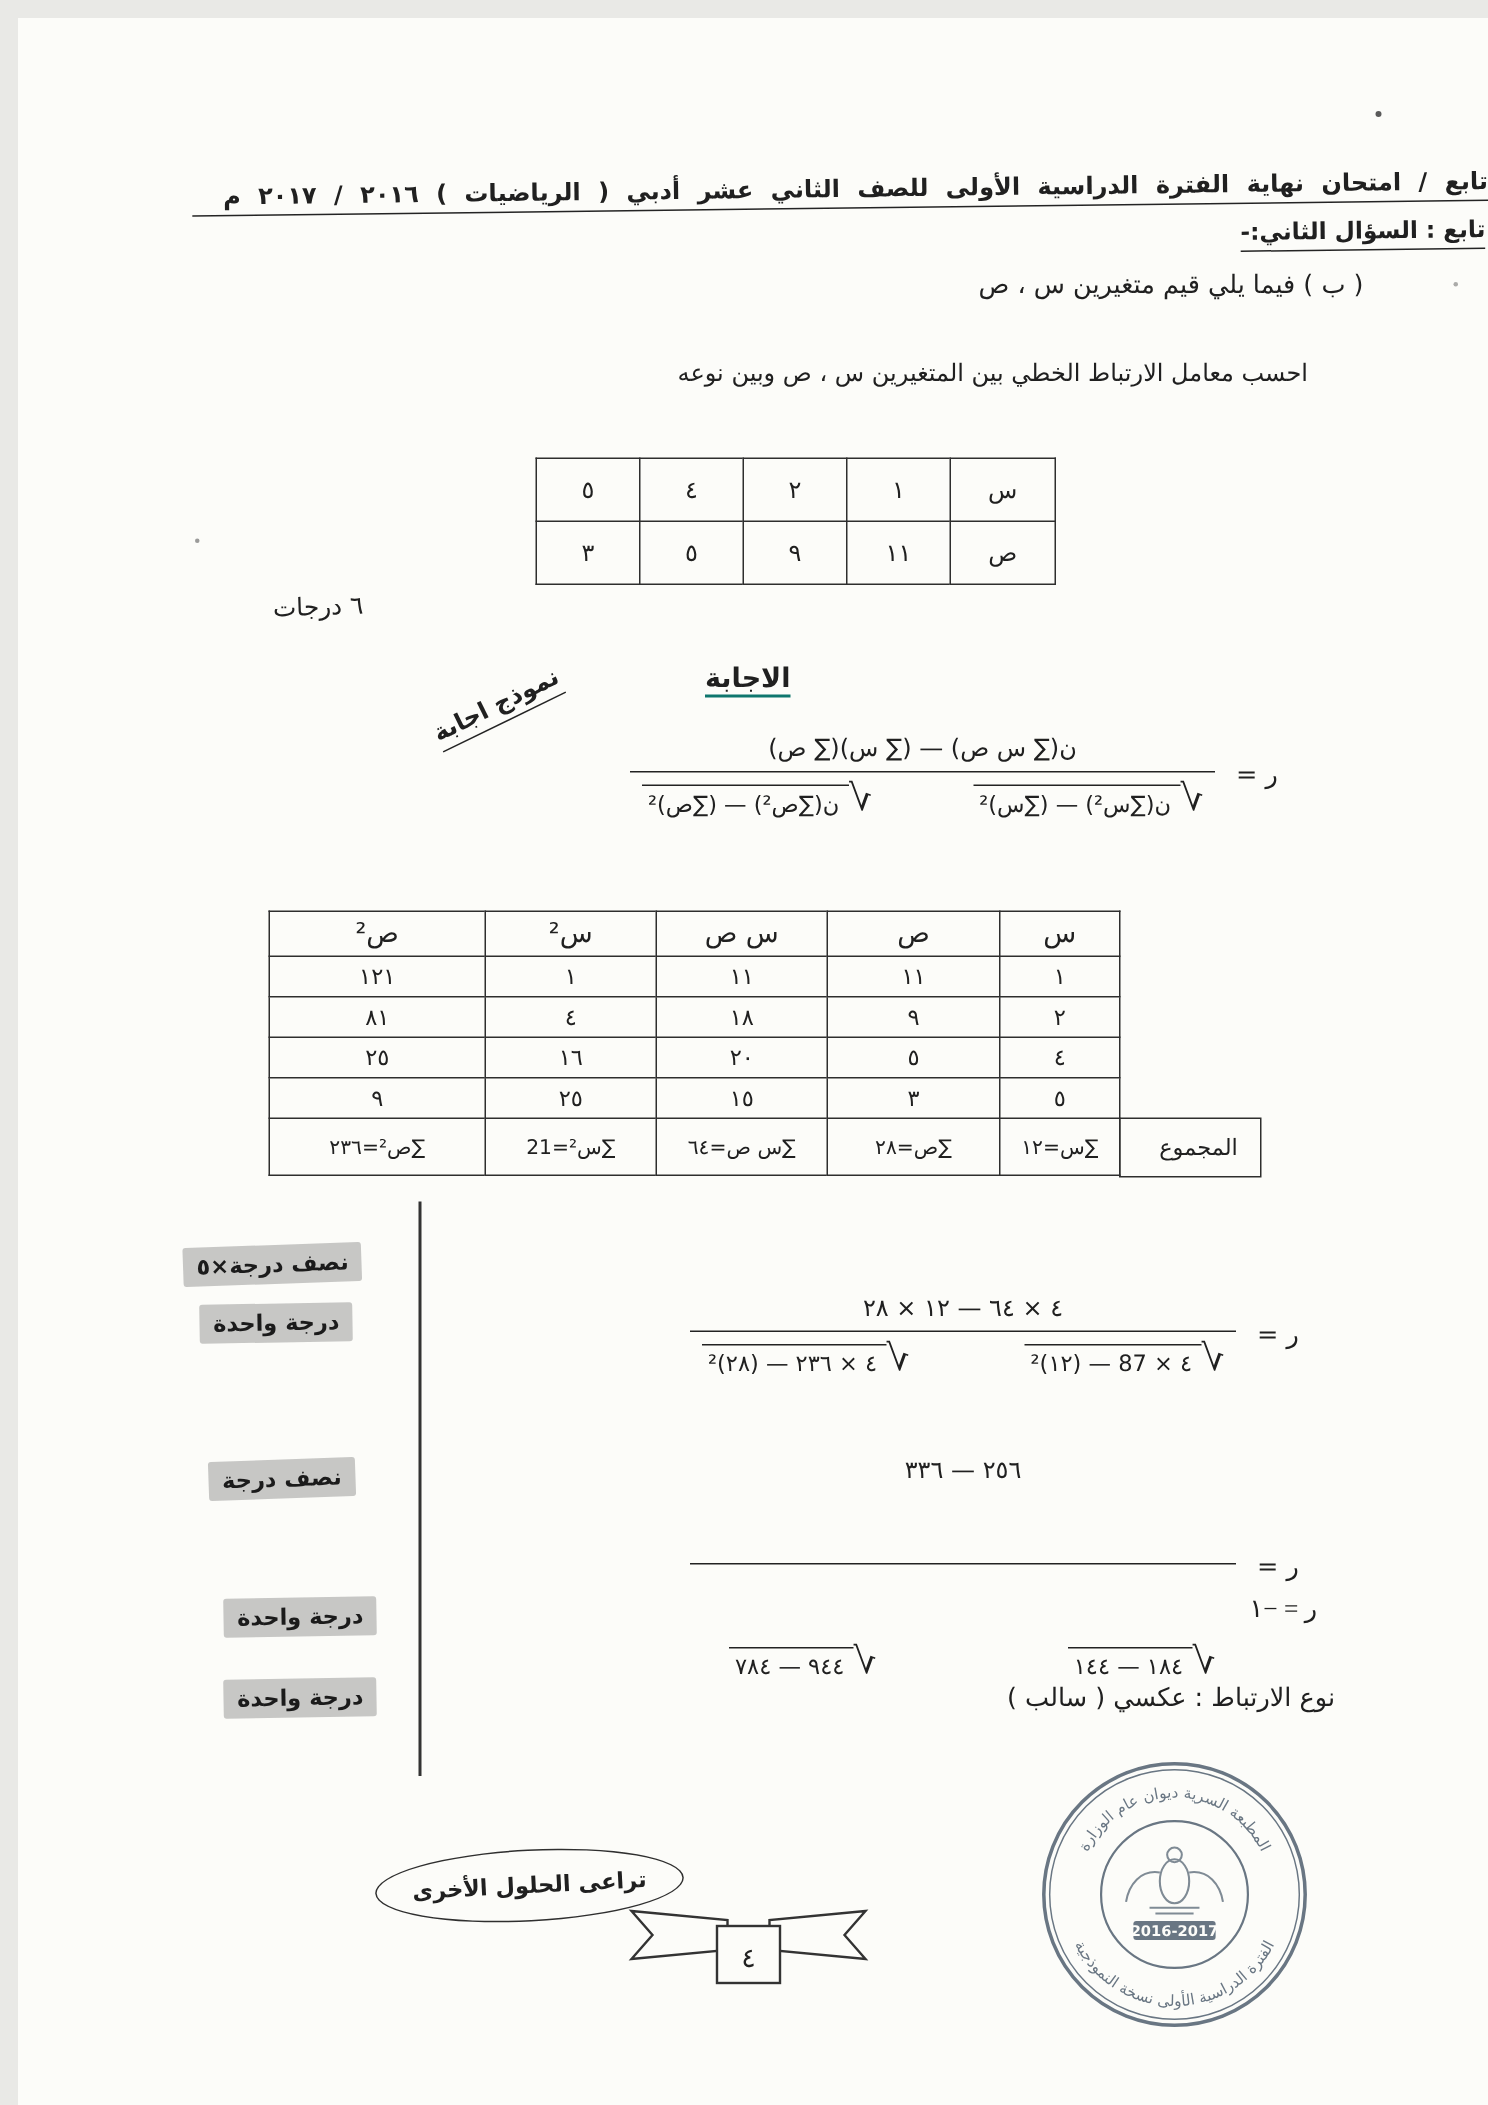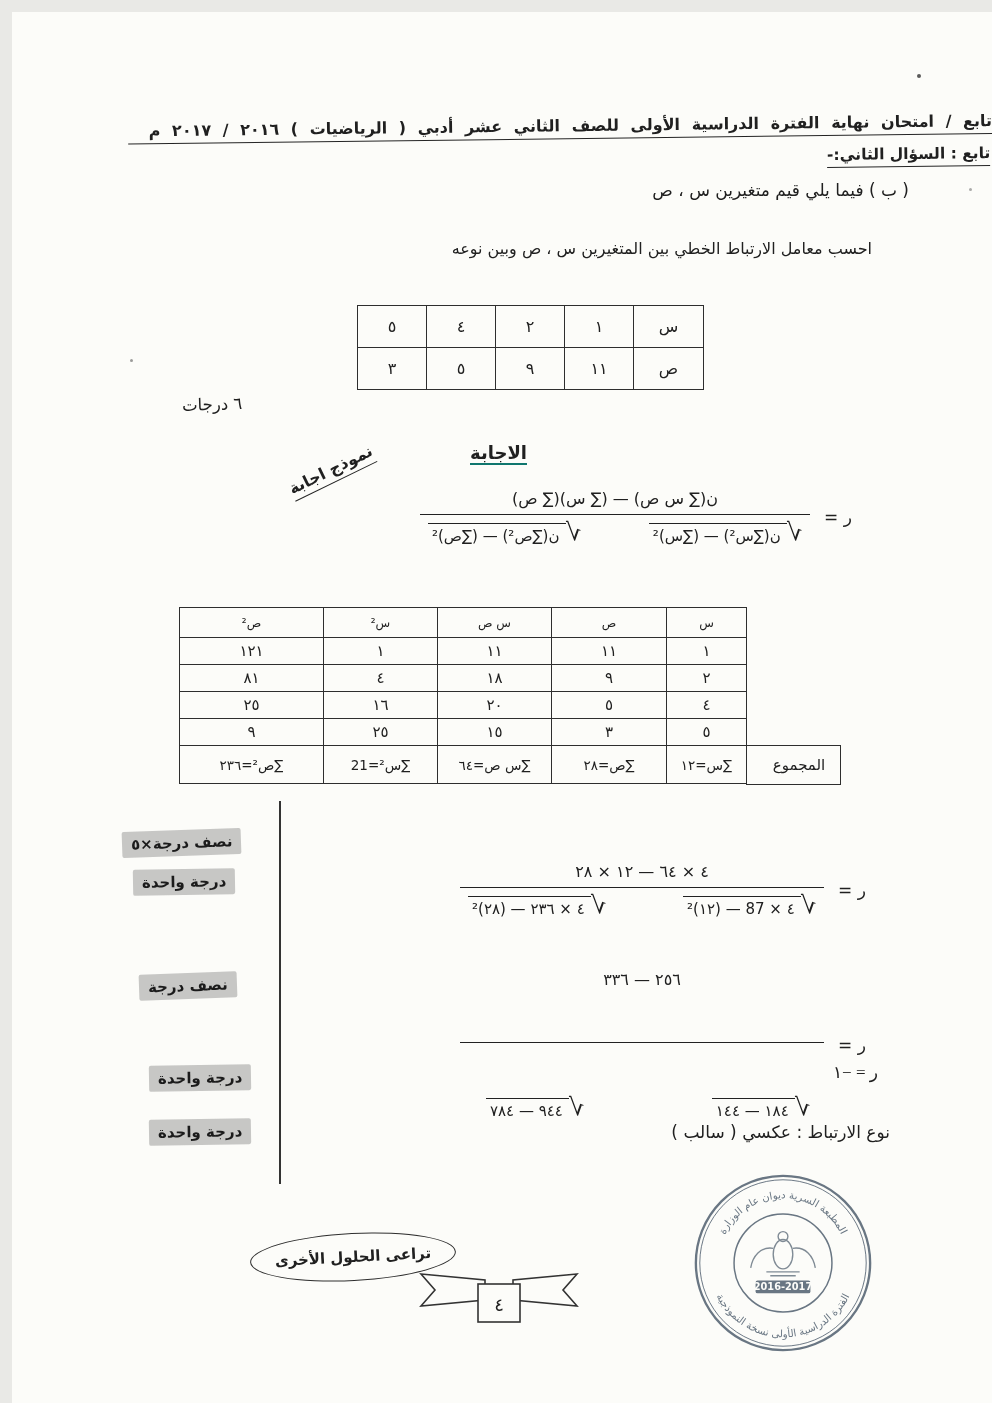--- a/index.html
+++ b/index.html
@@ -14,21 +14,21 @@
   .ub { border-bottom:1.6px solid #242424; padding-bottom:3px; }
   .speck { position:absolute; background:#5a5a5a; border-radius:50%; }
 
   
   table.grid { border-collapse:collapse; direction:rtl; background:transparent; }
   table.grid td, table.grid th {
     border:1.6px solid #2e2e2e; text-align:center; vertical-align:middle;
     font-weight:normal; padding:0 3px; white-space:nowrap;
   }
   .vt td { height:42px; font-size:16px; }
-  .st th { height:30px; font-size:12px; }
+  .st th { height:30px; font-size:18px; }
   .st td { height:27px; font-size:15px; }
   .st tr.totals td { height:38px; font-size:13.5px; }
 
   
   .eq { position:absolute; display:flex; direction:rtl; align-items:center; gap:14px; }
   .eq .lhs { font-size:17px; white-space:nowrap; }
   .frac { display:inline-flex; flex-direction:column; align-items:center; }
   .frac .num { font-size:16px; padding:0 12px 6px; white-space:nowrap; }
   .frac .bar { align-self:stretch; border-top:1.8px solid #222; height:0; }
   .frac .den { display:flex; direction:rtl; justify-content:space-between; align-self:stretch; padding:8px 8px 0; }

